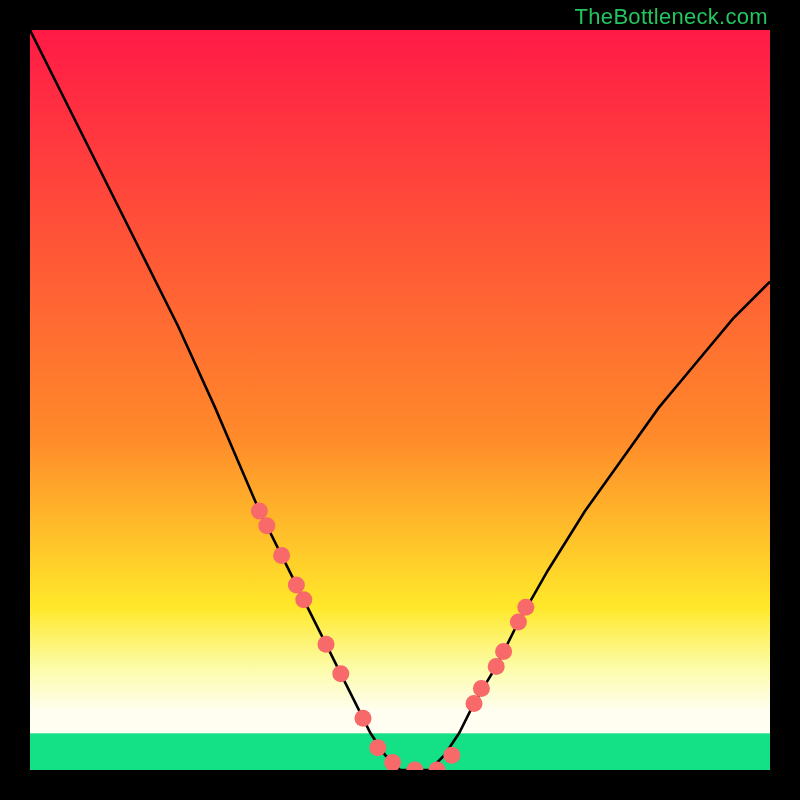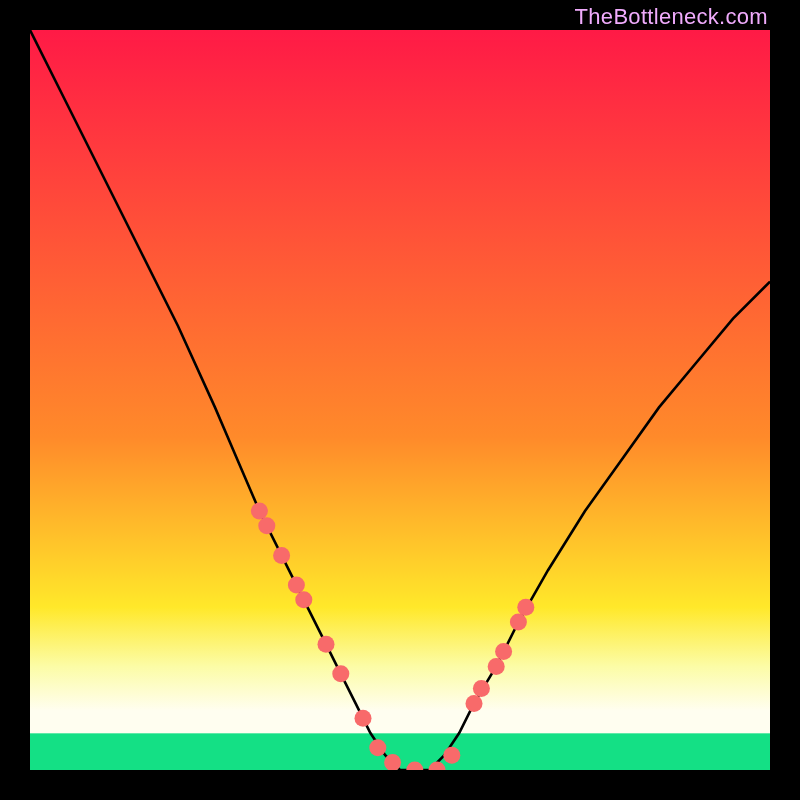--- a/index.html
+++ b/index.html
@@ -30,21 +30,21 @@
     position: absolute;
     left: 0;
     top: 0;
     width: 100%;
     height: 100%;
   }
   .watermark {
     position: absolute;
     top: 4px;
     right: 32px;
-    color: #f0abfc;
+    color: #22c55e;
     font-size: 22px;
     font-weight: 500;
     letter-spacing: 0.3px;
     user-select: none;
   }
   svg.curve {
     position: absolute;
     left: 0;
     top: 0;
     width: 100%;

